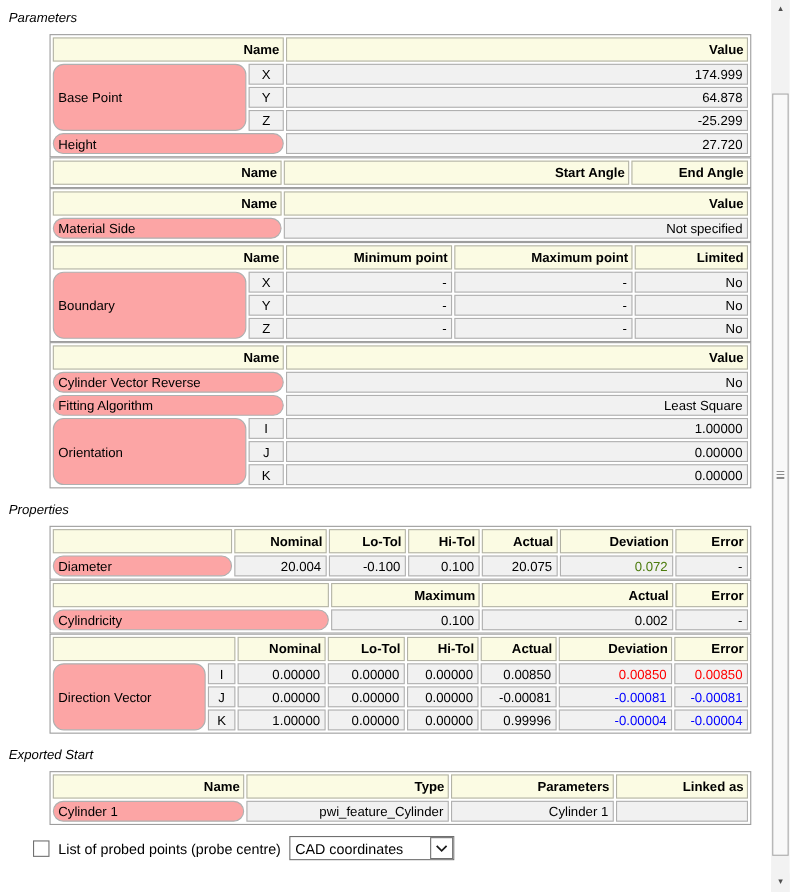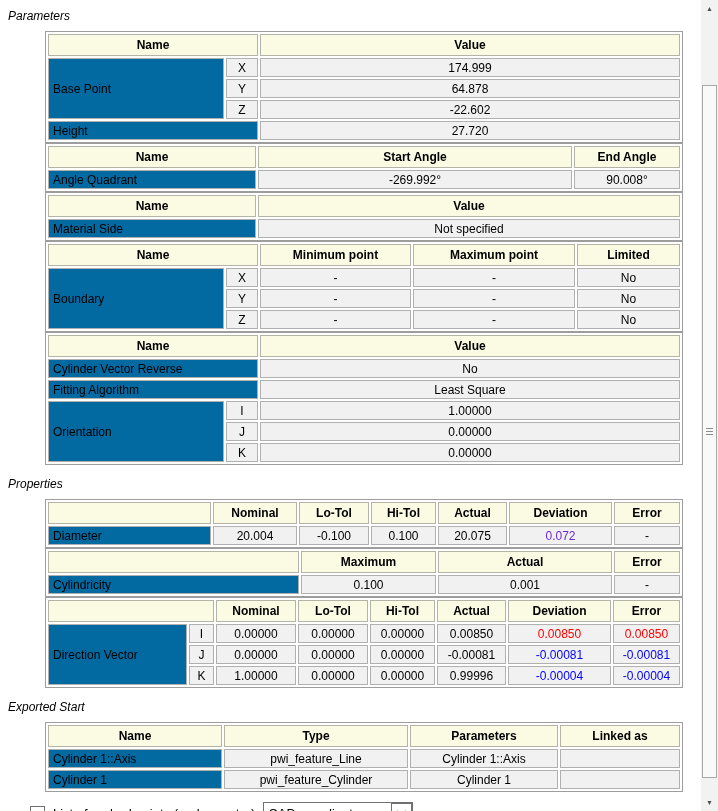--- a/index.html
+++ b/index.html
@@ -3,28 +3,28 @@
 <meta charset="utf-8">
 <style>
   html,body{margin:0;padding:0;background:#ffffff;}
   body{position:relative;width:718px;height:811px;overflow:hidden;
        font-family:"Liberation Sans","DejaVu Sans",sans-serif;font-size:12px;color:#000;}
   .content{padding:6px 0 0 8px;width:693px;box-sizing:border-box;}
   .section-label{margin:3px 0 8px 0;font-size:12px;font-style:italic;}
   table.rpt{border-collapse:separate;border-spacing:2px;background:#fff;
             border:1px solid #9d9d9d;table-layout:fixed;width:638px;margin:0 0 0 37px;}
   table.rpt th{background:#fbfbe3;border:1px solid #b3b3a6;font-weight:bold;
-               text-align:center;height:20px;padding:0 3px;font-size:12px;overflow:hidden;}
+               text-align:right;height:20px;padding:0 3px;font-size:12px;overflow:hidden;}
   table.rpt td{border:1px solid #b0b0b0;height:17px;padding:0 4px;font-size:12px;
                overflow:hidden;white-space:nowrap;}
-  td.n{background:#0369a1;text-align:left;}
+  td.n{background:#fca5a5;text-align:left;border-radius:10px;}
   td.s{background:#f1f1f1;text-align:center;padding:0 2px;}
-  td.v{background:#f1f1f1;text-align:center;}
+  td.v{background:#f1f1f1;text-align:right;}
   td.vl{background:#f1f1f1;text-align:left;}
-  .green{color:#6d28d9;} .red{color:#ff0000;} .blue{color:#0000ff;}
+  .green{color:#4d7c0f;} .red{color:#ff0000;} .blue{color:#0000ff;}
   
   .footer{margin:10px 0 0 22px;display:flex;align-items:center;font-size:13px;}
   .checkbox{display:inline-block;width:13px;height:13px;background:#fff;
             border:1px solid #707070;margin-right:8px;flex:none;}
   .combo{margin-left:8px;width:150px;height:22px;border:1px solid #707070;background:#fff;
          display:flex;align-items:center;box-sizing:border-box;}
   .combo .combo-text{flex:1;padding-left:4px;font-size:13px;white-space:nowrap;overflow:hidden;}
   .combo .combo-btn{width:21px;height:20px;border:1px solid #707070;box-sizing:border-box;
                     display:flex;align-items:center;justify-content:center;background:#fff;margin-right:0px;}
   
@@ -59,45 +59,40 @@
       <td class="n" rowspan="3">Base Point</td>
       <td class="s">X</td>
       <td class="v">174.999</td>
     </tr>
     <tr>
       <td class="s">Y</td>
       <td class="v">64.878</td>
     </tr>
     <tr>
       <td class="s">Z</td>
-      <td class="v">-22.602</td>
+      <td class="v">-25.299</td>
     </tr>
     <tr>
       <td class="n" colspan="2">Height</td>
       <td class="v">27.720</td>
     </tr>
   </tbody>
     </table>
 
   <table class="rpt">
     <colgroup>
         <col style="width:208px">
         <col style="width:314px">
         <col>
       </colgroup>
     <tbody>
         <tr>
       <th>Name</th>
       <th>Start Angle</th>
       <th>End Angle</th>
-    </tr>
-    <tr>
-      <td class="n">Angle Quadrant</td>
-      <td class="v">-269.992°</td>
-      <td class="v">90.008°</td>
     </tr>
   </tbody>
     </table>
 
   <table class="rpt">
     <colgroup>
         <col style="width:208px">
         <col>
       </colgroup>
     <tbody>
@@ -228,21 +223,21 @@
     <tbody>
         <tr>
       <th></th>
       <th>Maximum</th>
       <th>Actual</th>
       <th>Error</th>
     </tr>
     <tr>
       <td class="n">Cylindricity</td>
       <td class="v">0.100</td>
-      <td class="v">0.001</td>
+      <td class="v">0.002</td>
       <td class="v">-</td>
     </tr>
   </tbody>
     </table>
 
   <table class="rpt">
     <colgroup>
         <col style="width:139px">
         <col style="width:25px">
         <col style="width:80px">
@@ -301,26 +296,20 @@
         <col style="width:184px">
         <col style="width:148px">
         <col>
       </colgroup>
     <tbody>
         <tr>
       <th>Name</th>
       <th>Type</th>
       <th>Parameters</th>
       <th>Linked as</th>
-    </tr>
-    <tr>
-      <td class="n">Cylinder 1::Axis</td>
-      <td class="v">pwi_feature_Line</td>
-      <td class="v">Cylinder 1::Axis</td>
-      <td class="vl"></td>
     </tr>
     <tr>
       <td class="n">Cylinder 1</td>
       <td class="v">pwi_feature_Cylinder</td>
       <td class="v">Cylinder 1</td>
       <td class="vl"></td>
     </tr>
   </tbody>
     </table>
 

